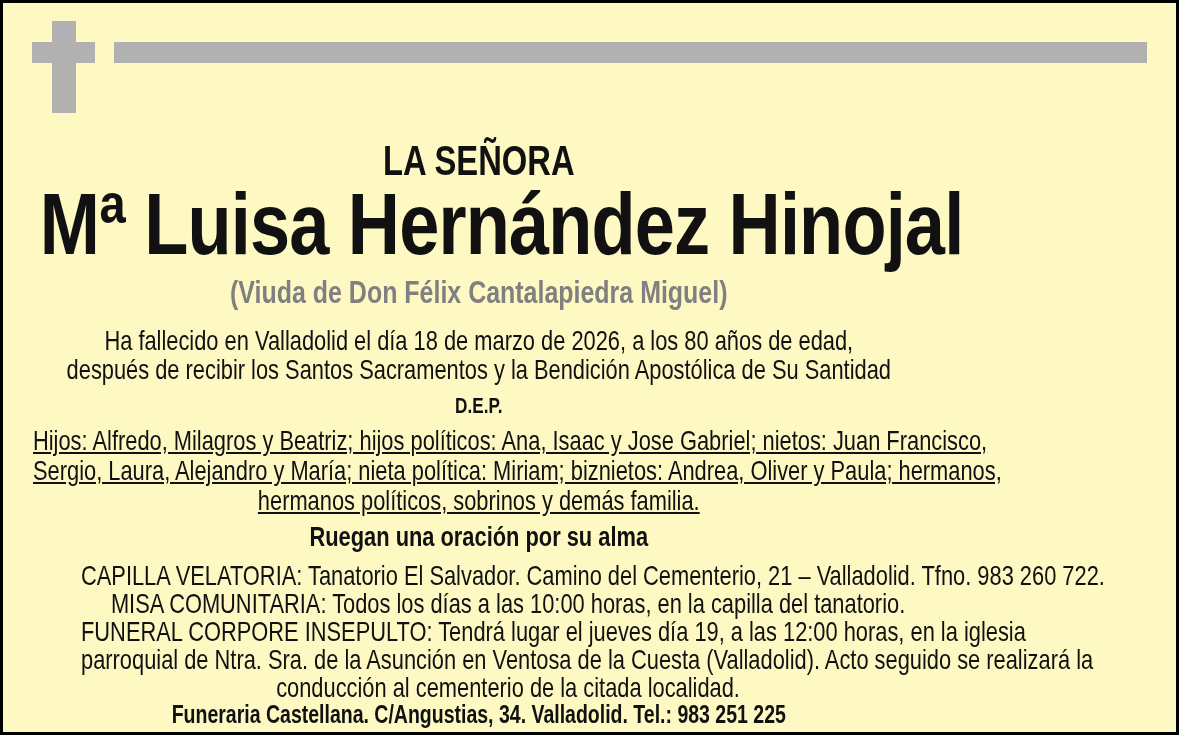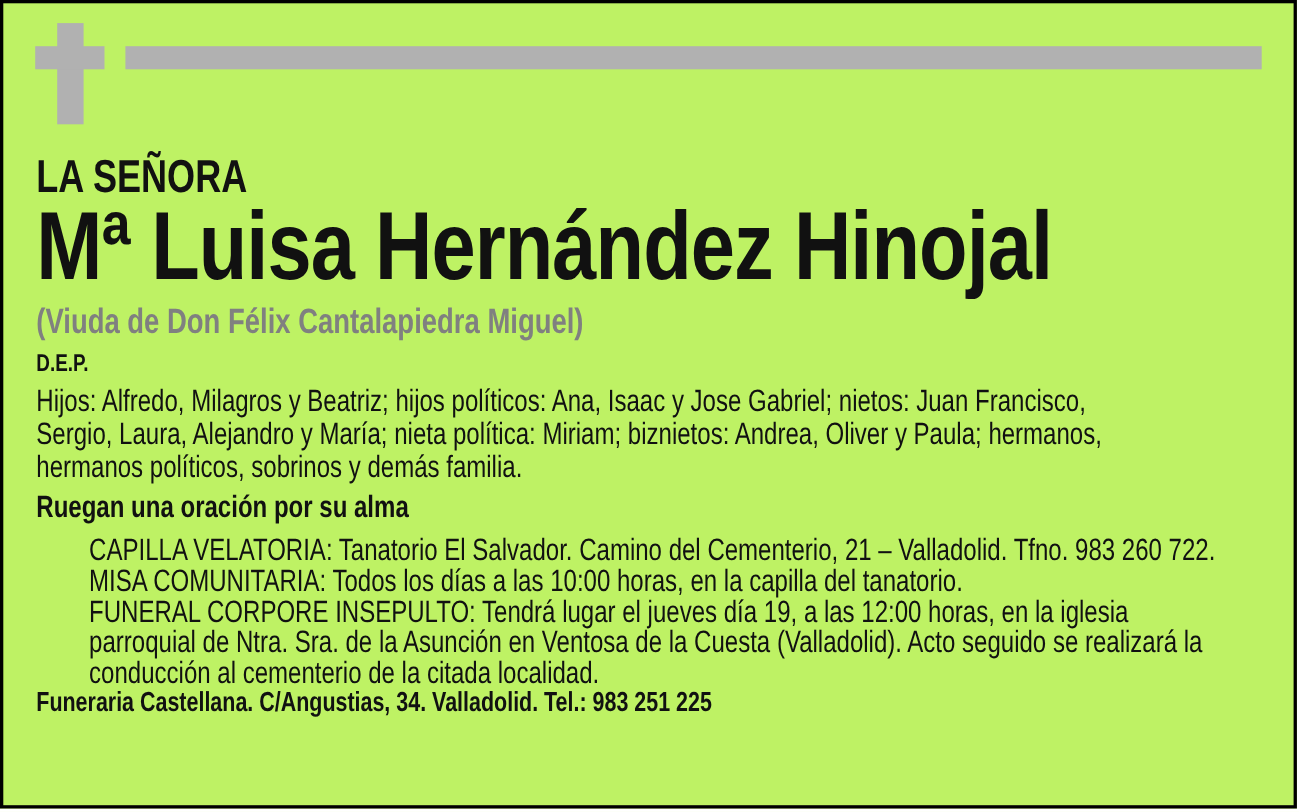--- a/index.html
+++ b/index.html
@@ -14,23 +14,24 @@
     width: 1181px;
     height: 738px;
     font-family: "Liberation Sans", sans-serif;
     color: var(--text);
     overflow: hidden;
   }
   .frame {
     width: 1179px;
     height: 735px;
     border: 3px solid var(--border);
-    background: #bef264;
+    background: #fef9c3;
     overflow: hidden;
     position: relative;
+    text-align: center;
   }
   .masthead {
     position: relative;
     height: 106px;
   }
   .cross-v {
     position: absolute;
     left: 49px; top: 18px;
     width: 24px; height: 92px;
     background: var(--gray);
@@ -83,20 +84,21 @@
   .dep {
     margin-top: 10px;
     font-size: 22px;
     line-height: 24px;
     font-weight: bold;
   }
   .family {
     margin-top: 8px;
     font-size: 28px;
     line-height: 30px;
+    text-decoration: underline;
   }
   .prayer {
     margin-top: 6px;
     font-size: 28px;
     line-height: 30px;
     font-weight: bold;
   }
   .services {
     margin-top: 10px;
     font-size: 28px;
@@ -124,20 +126,24 @@
   </div>
 
   <div class="content">
 
     <div class="eyebrow cond">LA SEÑORA</div>
 
     <div class="name">Mª Luisa Hernández Hinojal</div>
 
     <div class="subtitle cond">(Viuda de Don Félix Cantalapiedra Miguel)</div>
 
+    <div class="announce">
+      <div class="cond">Ha fallecido en Valladolid el día 18 de marzo de 2026, a los 80 años de edad,</div>
+      <div class="cond">después de recibir los Santos Sacramentos y la Bendición Apostólica de Su Santidad</div>
+    </div>
 
     <div class="dep cond">D.E.P.</div>
 
     <div class="family">
       <div class="cond">Hijos: Alfredo, Milagros y Beatriz; hijos políticos: Ana, Isaac y Jose Gabriel; nietos: Juan Francisco,</div>
       <div class="cond">Sergio, Laura, Alejandro y María; nieta política: Miriam; biznietos: Andrea, Oliver y Paula; hermanos,</div>
       <div class="cond">hermanos políticos, sobrinos y demás familia.</div>
     </div>
 
     <div class="prayer cond">Ruegan una oración por su alma</div>

